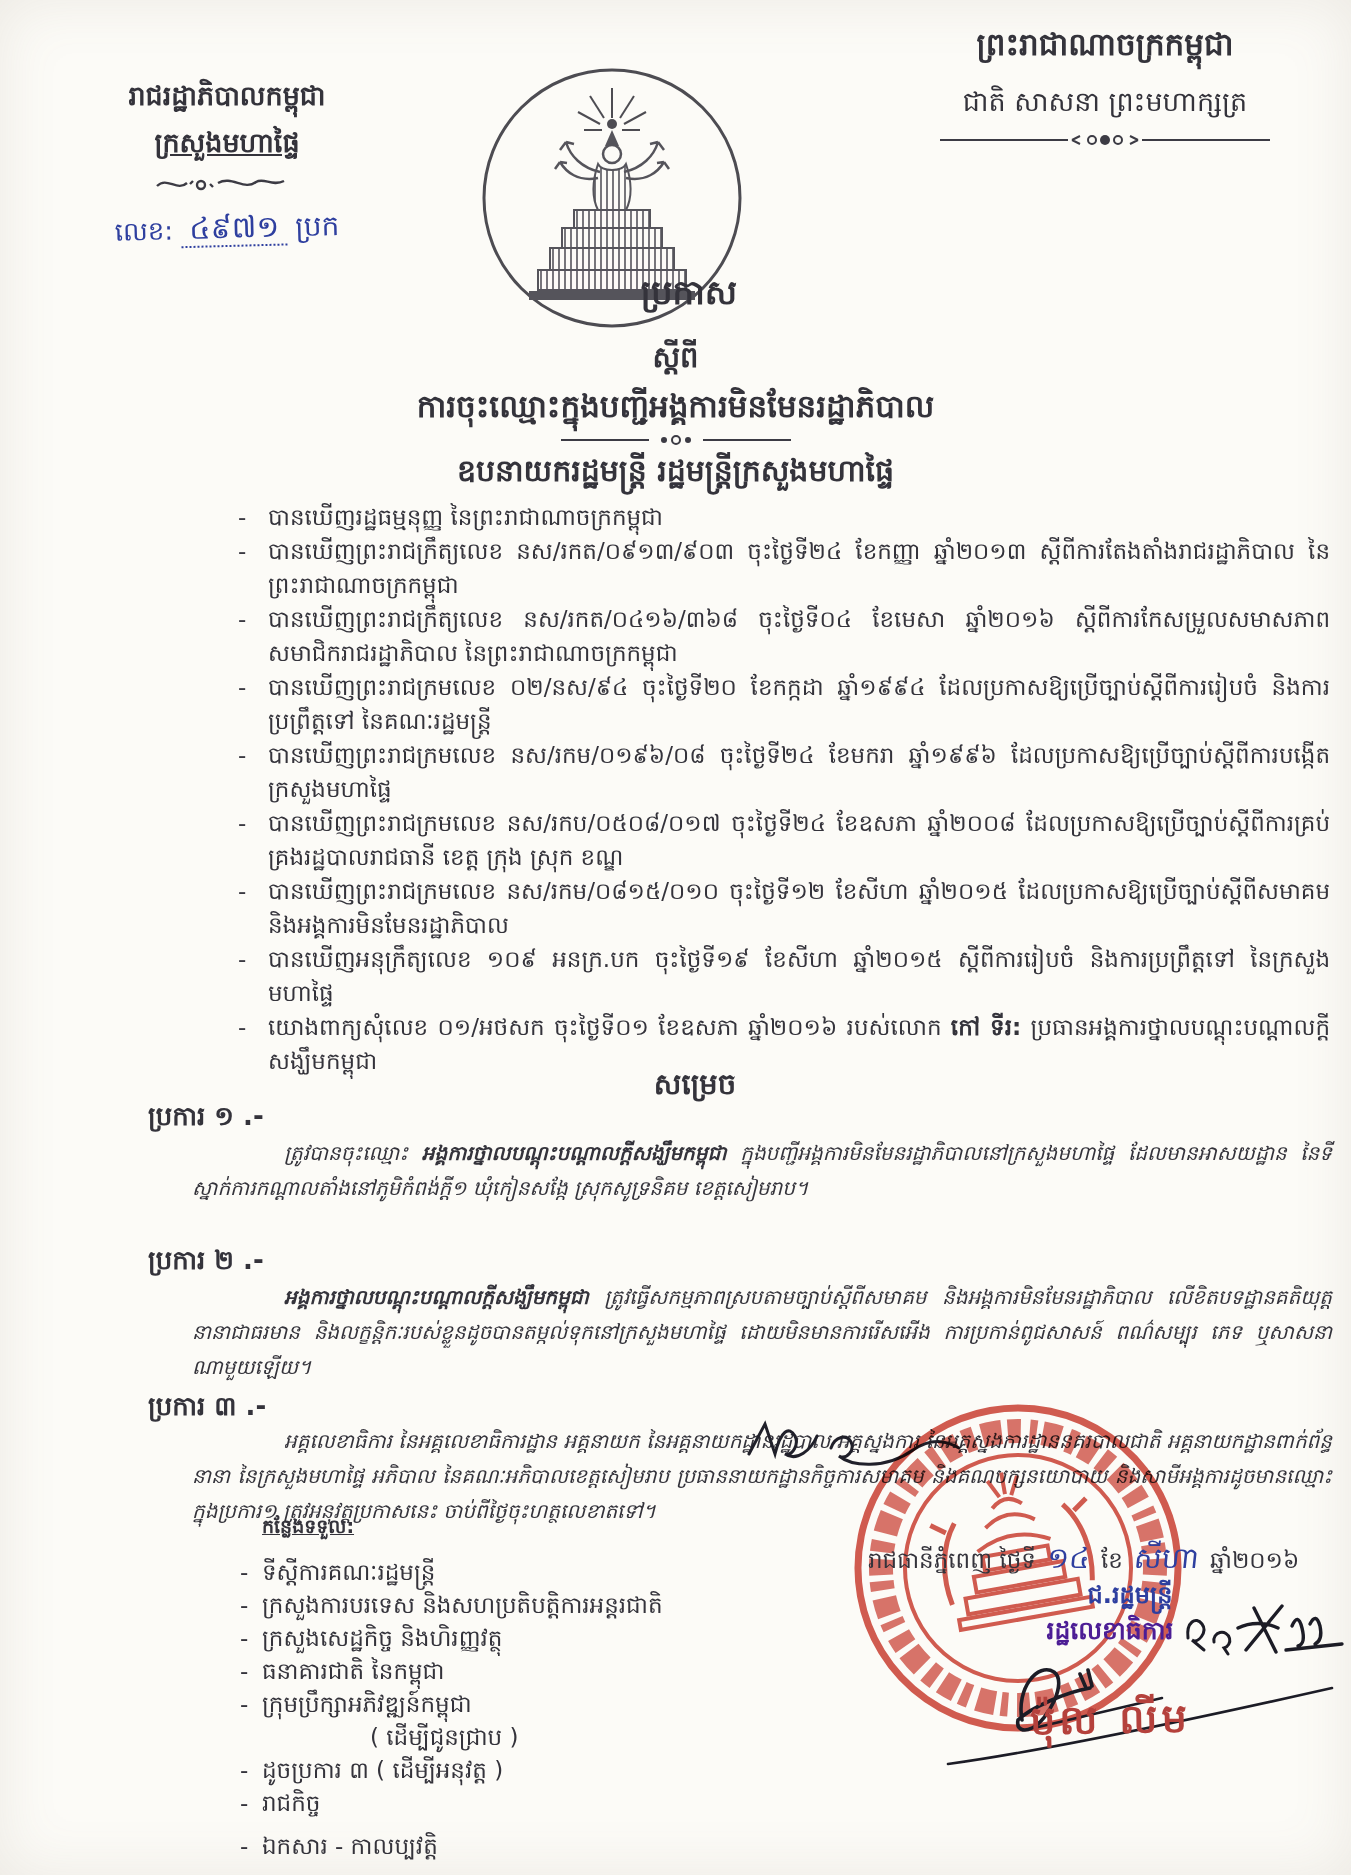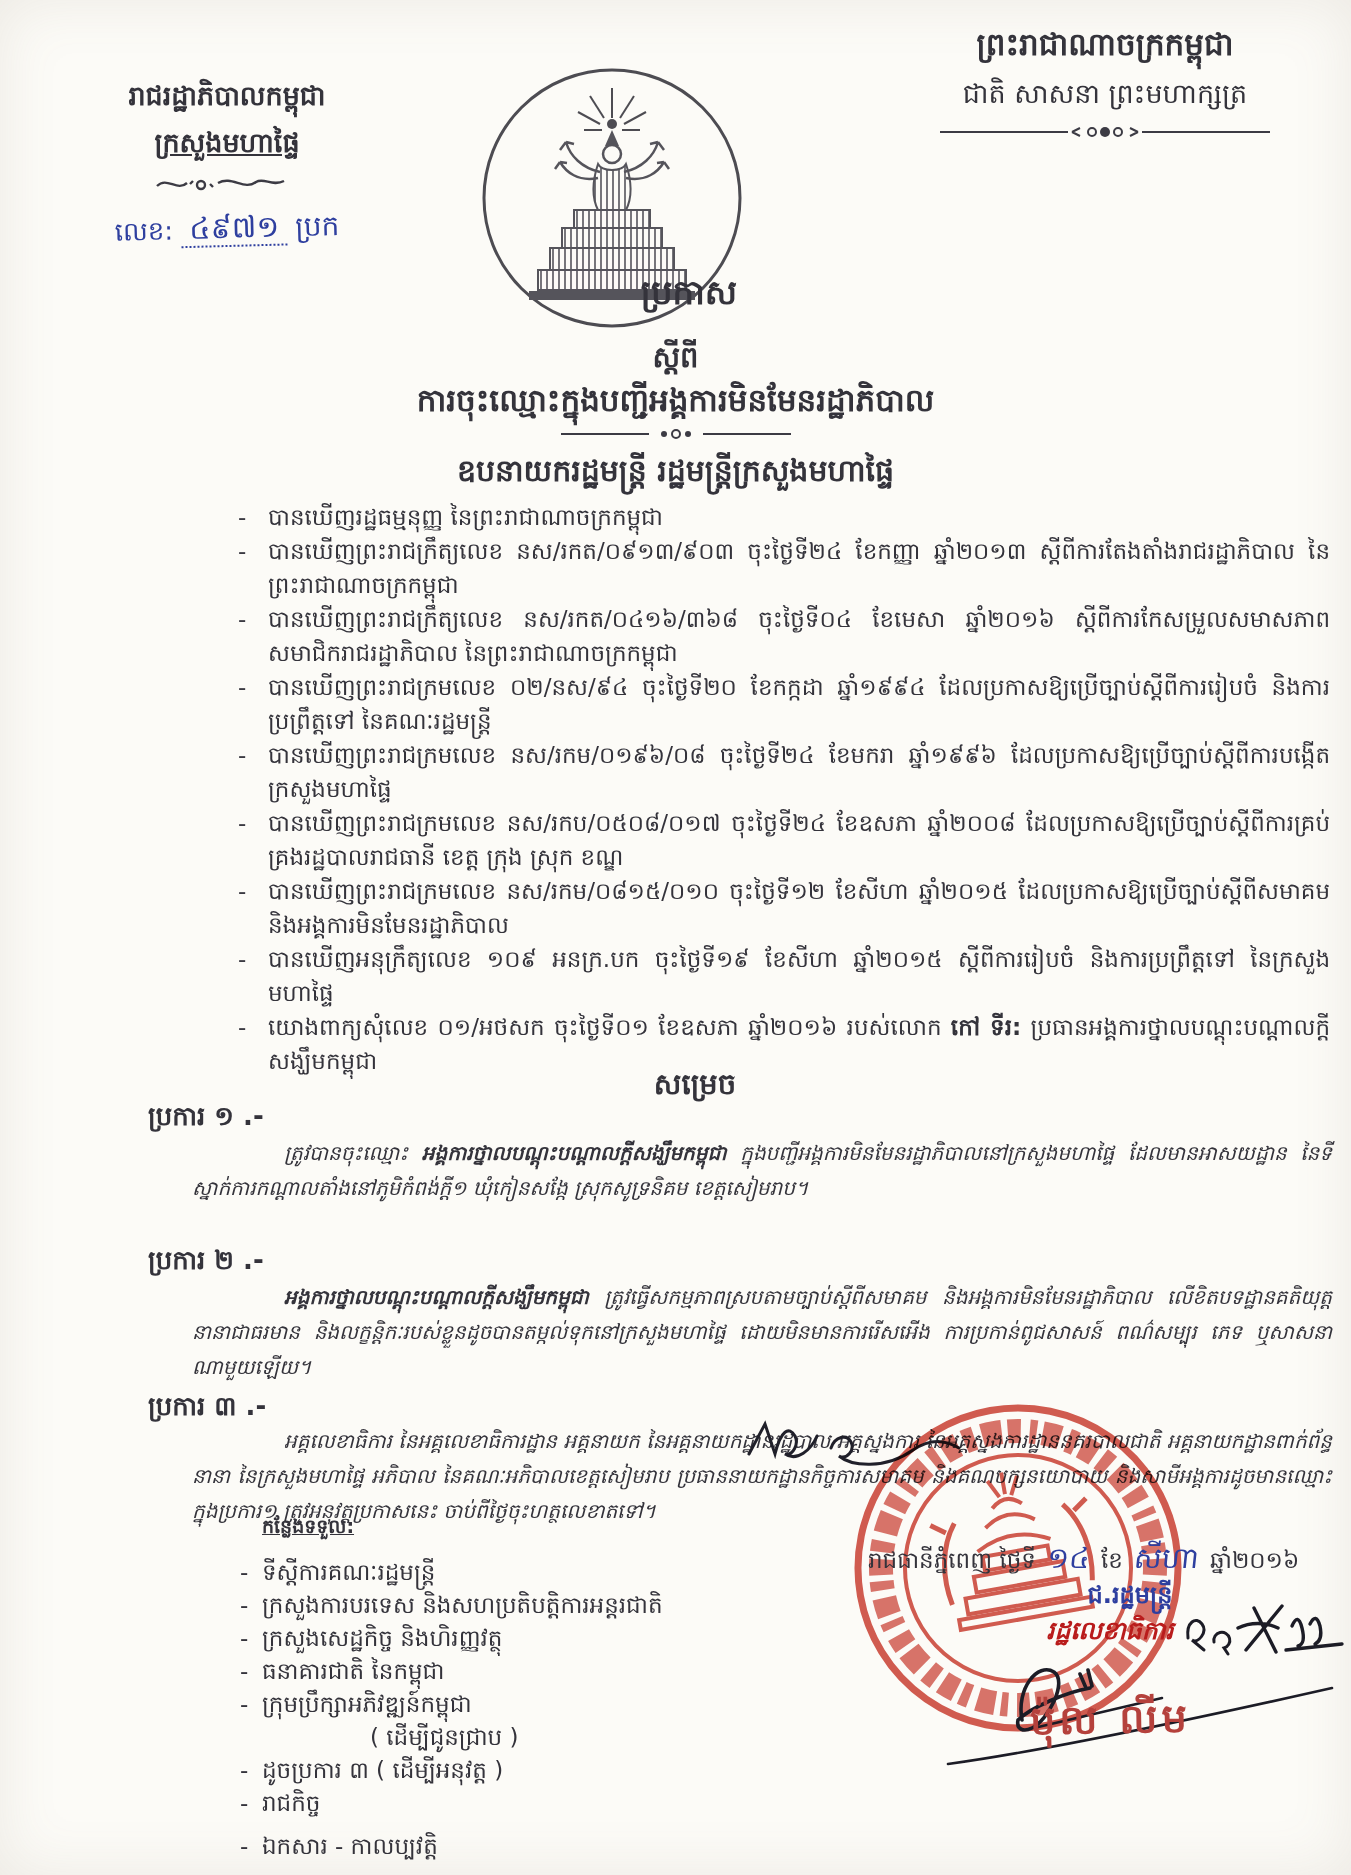--- a/index.html
+++ b/index.html
@@ -24,47 +24,47 @@
     margin-top:10px;font-size:26px;color:#2e3f9f;
     transform:rotate(-1.5deg);white-space:nowrap;
   }
   .ref-line .num{border-bottom:2px dotted #2e3f9f;padding:0 8px;font-size:30px;}
   .ref-line .sfx{font-size:28px;}
   
   .emblem{left:478px;top:60px;width:268px;height:276px;}
   
   .hdr-right{left:880px;top:20px;width:450px;text-align:center;line-height:1.6;}
   .hdr-right .l1{font-size:31px;font-weight:bold;}
-  .hdr-right .l2{font-size:27px;margin-top:2px;}
+  .hdr-right .l2{font-size:27px;margin-top:10px;}
   .hdr-right .orn{margin:8px auto 0 auto;width:330px;height:16px;display:block;}
   
   .title-block{left:0;top:268px;width:1351px;text-align:center;line-height:1.45;}
   .title-block .prakas{font-size:34px;font-weight:bold;margin-left:27px;}
   .title-block .conc{font-size:29px;font-weight:bold;margin-top:19px;}
-  .title-block .subj{font-size:31px;font-weight:bold;}
+  .title-block .subj{font-size:31px;font-weight:bold;margin-top:6px;}
   .title-block .orn{margin:4px auto 0 auto;width:230px;height:14px;display:block;}
   .subtitle{left:0;top:452px;width:1351px;text-align:center;font-size:30px;font-weight:bold;}
   
   .whereas{left:238px;top:500px;width:1092px;font-size:23px;line-height:34px;}
   .w-item{display:flex;}
   .w-item .dash{width:30px;flex:none;color:#3a3942;}
   .w-item .w-text{text-align:justify;}
   
   .decide{left:195px;top:1066px;width:1000px;text-align:center;font-size:29px;font-weight:bold;}
   
   .art-label{font-size:26px;font-weight:bold;white-space:nowrap;}
   .art-body{width:1140px;font-size:20px;line-height:35px;text-align:justify;text-indent:92px;font-style:italic;}
   .lbl1{left:148px;top:1100px;}  .bod1{left:192px;top:1136px;}
   .lbl2{left:148px;top:1244px;}  .bod2{left:192px;top:1280px;width:1140px;}
   .lbl3{left:148px;top:1390px;}  .bod3{left:192px;top:1424px;}
   
   .date-line{left:868px;top:1540px;width:470px;font-size:23px;white-space:nowrap;}
   .hand-blue{color:#2e3f9f;font-size:29px;transform:skewX(-6deg);display:inline-block;padding:0 4px;}
   .for-minister{left:1010px;top:1580px;width:240px;text-align:center;font-size:24px;color:#2e3f9f;font-weight:bold;}
-  .sec-state{left:960px;top:1615px;width:300px;text-align:center;font-size:25px;color:#b91c1c;font-weight:bold;font-style:italic;}
+  .sec-state{left:960px;top:1615px;width:300px;text-align:center;font-size:25px;color:#4c1d95;font-weight:bold;}
   .name-stamp{left:1030px;top:1693px;width:300px;font-size:40px;font-weight:bold;color:#b5413c;letter-spacing:4px;transform:rotate(-1deg);}
   
   .seal{left:843px;top:1393px;width:350px;height:350px;mix-blend-mode:multiply;opacity:.88;}
   .ink-scribble{left:735px;top:1410px;width:240px;height:70px;}
   .ink-sign{left:930px;top:1592px;width:430px;height:180px;}
   
   .recip-head{left:262px;top:1514px;font-size:19px;font-weight:bold;text-decoration:underline;}
   .recipients{left:240px;top:1556px;width:560px;font-size:23px;line-height:33px;}
   .r-item{display:flex;}
   .r-item .dash{width:22px;flex:none;}

